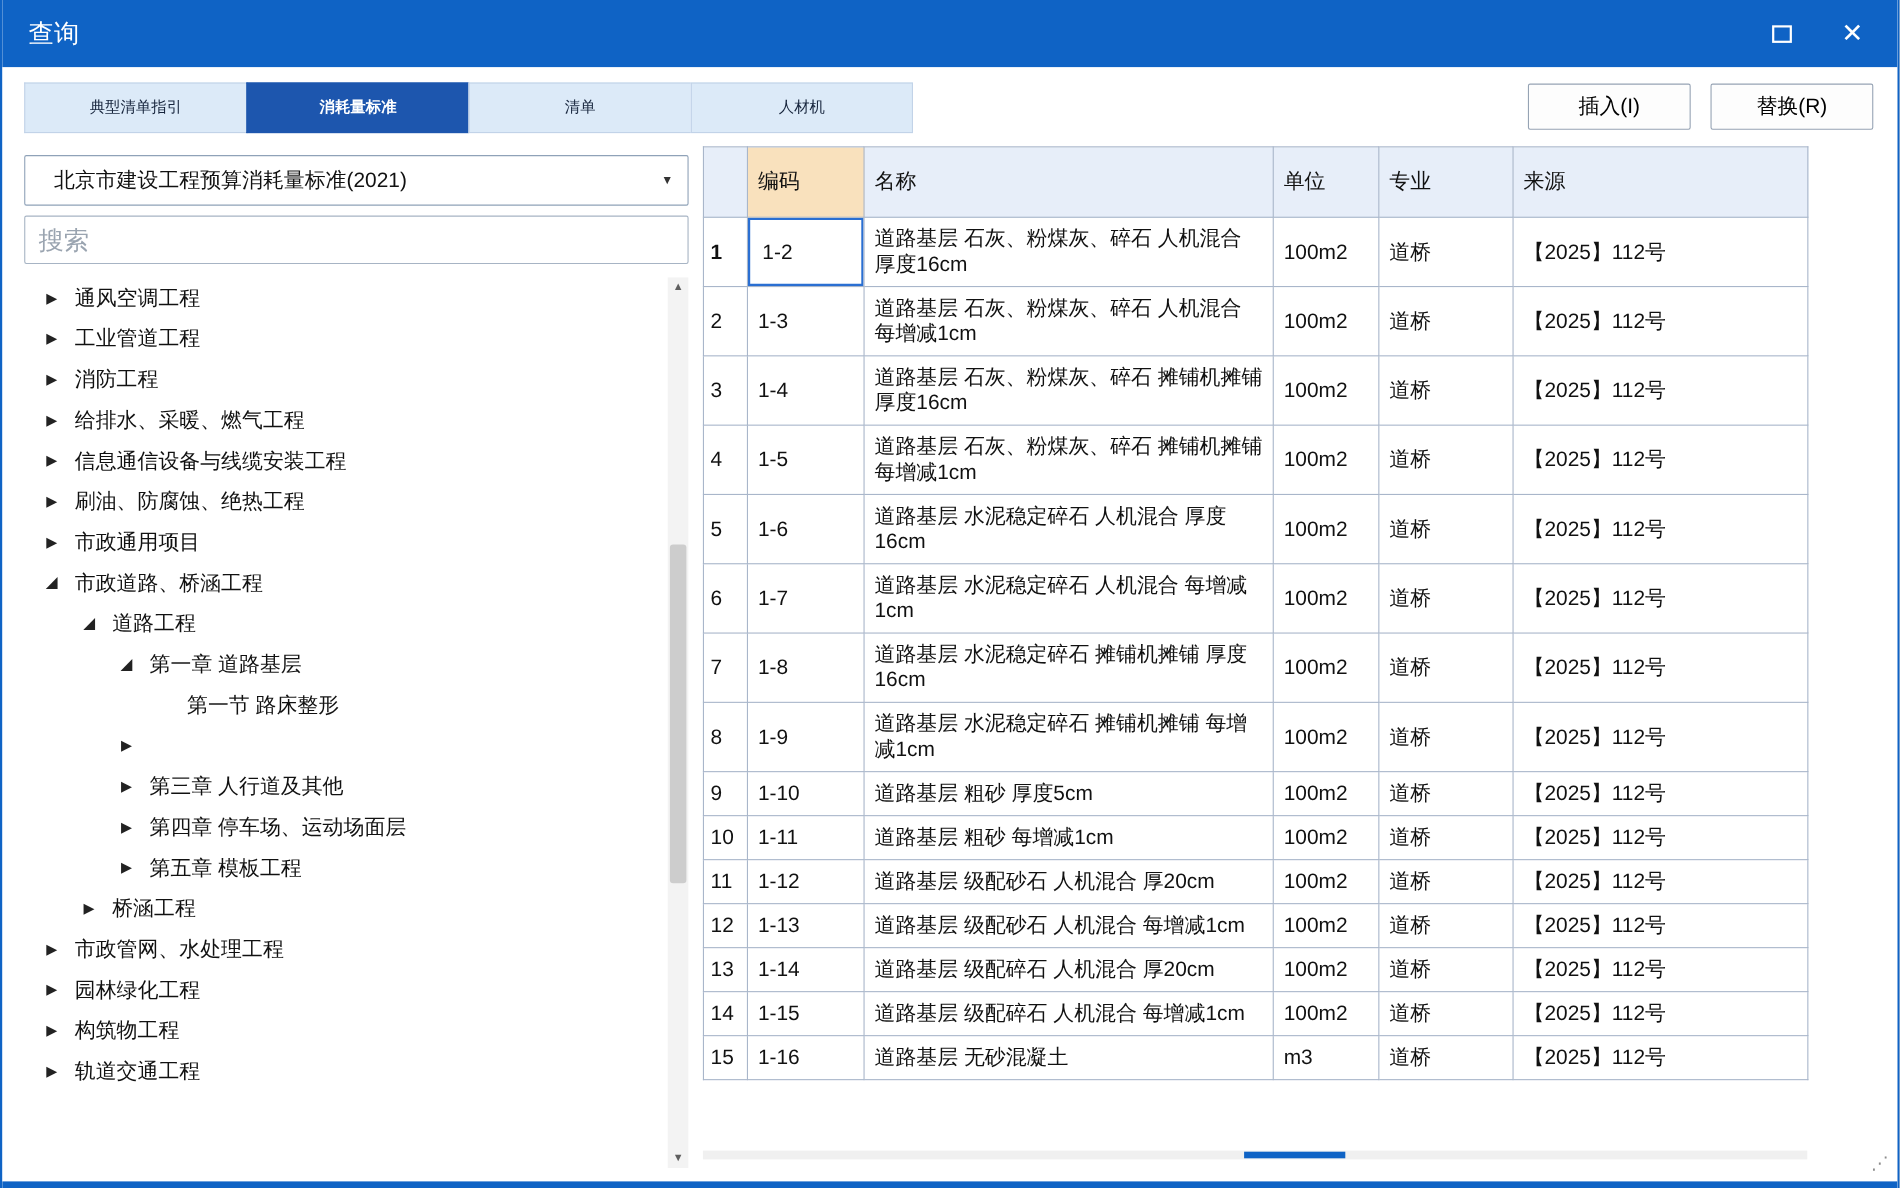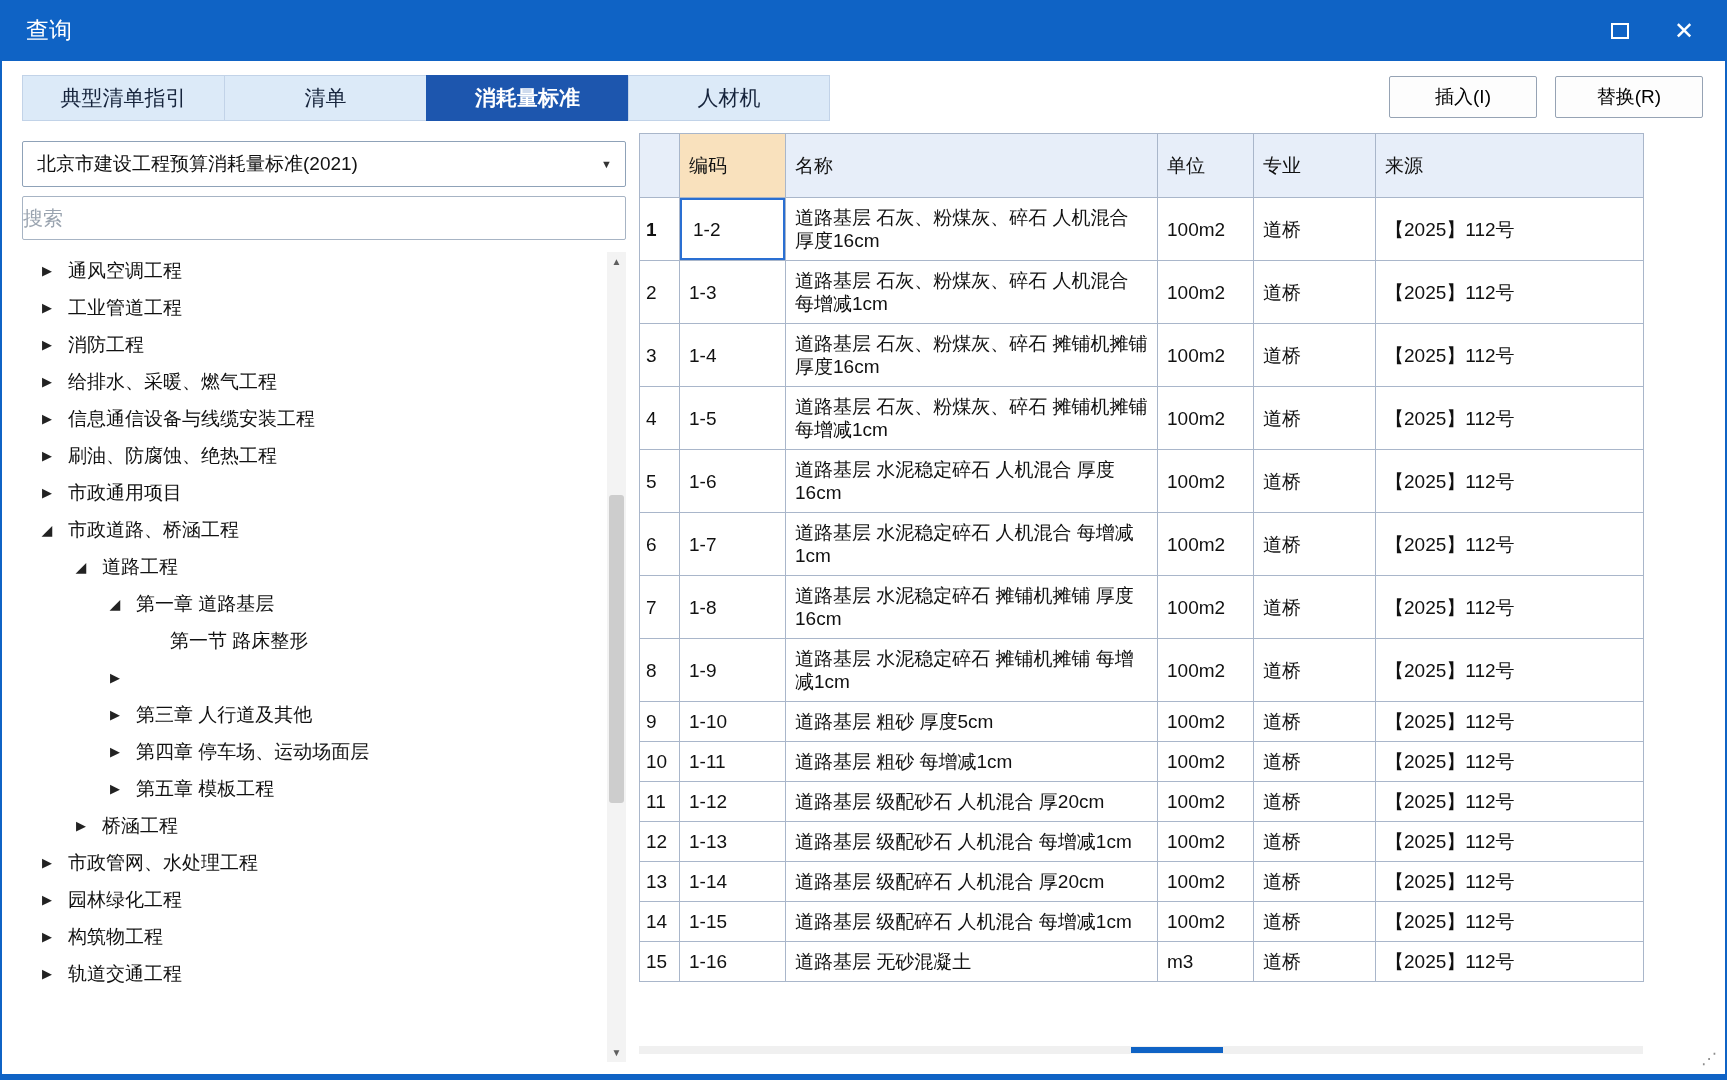--- a/index.html
+++ b/index.html
@@ -25,40 +25,40 @@
   }
   .titlebar .title{ font-size:23px; }
   .titlebar-buttons{ margin-left:auto; display:flex; align-items:center; gap:30px; }
   .tb-btn{ width:34px; height:34px; display:flex; align-items:center; justify-content:center; cursor:pointer; }
   .max-box{ width:18px; height:16px; border:2px solid #fff; display:inline-block; }
   .close-glyph{ font-size:24px; line-height:1; }
   
   .tab-bar{ position:absolute; top:75px; left:20px; display:flex; }
   .tab{
     width:202px; height:46px; display:flex; align-items:center; justify-content:center;
-    font-size:21px; background:var(--tab-inactive-bg); color:#16243c;
+    font-size:14px; background:var(--tab-inactive-bg); color:#16243c;
     border:1px solid #c2d3e8; border-right:none; cursor:pointer; white-space:nowrap;
   }
   .tab:last-child{ border-right:1px solid #c2d3e8; }
   .tab.active{ background:var(--tab-active); border-color:var(--tab-active); color:#fff; font-weight:bold; }
   .action-buttons{ position:absolute; top:76px; right:22px; display:flex; gap:18px; }
   .btn{
     width:148px; height:42px; background:#fdfdfd; border:1px solid #96a3b4; border-radius:2px;
     font-size:19px; font-family:inherit; display:flex; align-items:center; justify-content:center; cursor:pointer;
   }
   
   .sidebar{ position:absolute; top:141px; left:20px; width:604px; bottom:14px; }
   .select-box{
     height:46px; border:1px solid #8fa2b8; border-radius:2px; background:#fff;
-    display:flex; align-items:center; padding:0 14px; font-size:19px; position:relative; cursor:pointer;
+    display:flex; align-items:center; padding:0 26px; font-size:19px; position:relative; cursor:pointer;
   }
   .select-arrow{ position:absolute; right:13px; font-size:11px; color:#333; }
   .search-input{
     display:block; width:100%; height:44px; margin-top:9px; border:1px solid #a7b4c4; border-radius:2px;
-    padding:0 0; font-size:20px; font-family:inherit; color:#111; outline:none;
+    padding:0 12px; font-size:23px; font-family:inherit; color:#111; outline:none;
   }
   .search-input::placeholder{ color:#9aa4b0; }
   .tree-wrap{ position:absolute; top:111px; left:0; right:0; bottom:4px; overflow:hidden; }
   .tree{ position:absolute; top:0; left:0; right:21px; bottom:0; overflow:hidden; }
   .tree-item{ height:37px; display:flex; align-items:center; font-size:19px; cursor:pointer; }
   .tree-arrow{ width:26px; flex-shrink:0; text-align:center; font-size:12px; color:#222; }
   .tree-arrow.collapsed{ font-size:13px; }
   .tree-arrow.expanded{ font-size:14px; }
   .item-body{ flex:1; height:100%; display:flex; align-items:center; }
   .tree-label{ padding:0 8px; white-space:nowrap; }
@@ -100,22 +100,22 @@
         <span class="max-box"></span>
       </div>
       <div class="tb-btn">
         <span class="close-glyph">✕</span>
       </div>
     </div>
   </div>
 
   <div class="tab-bar">
       <div class="tab">典型清单指引</div>
+      <div class="tab active">消耗量标准</div>
       <div class="tab">清单</div>
-      <div class="tab active">消耗量标准</div>
       <div class="tab">人材机</div>
     </div>
 
   <div class="action-buttons">
     <button class="btn">插入(I)</button>
     <button class="btn">替换(R)</button>
   </div>
 
   <div class="sidebar">
     <div class="select-box">

